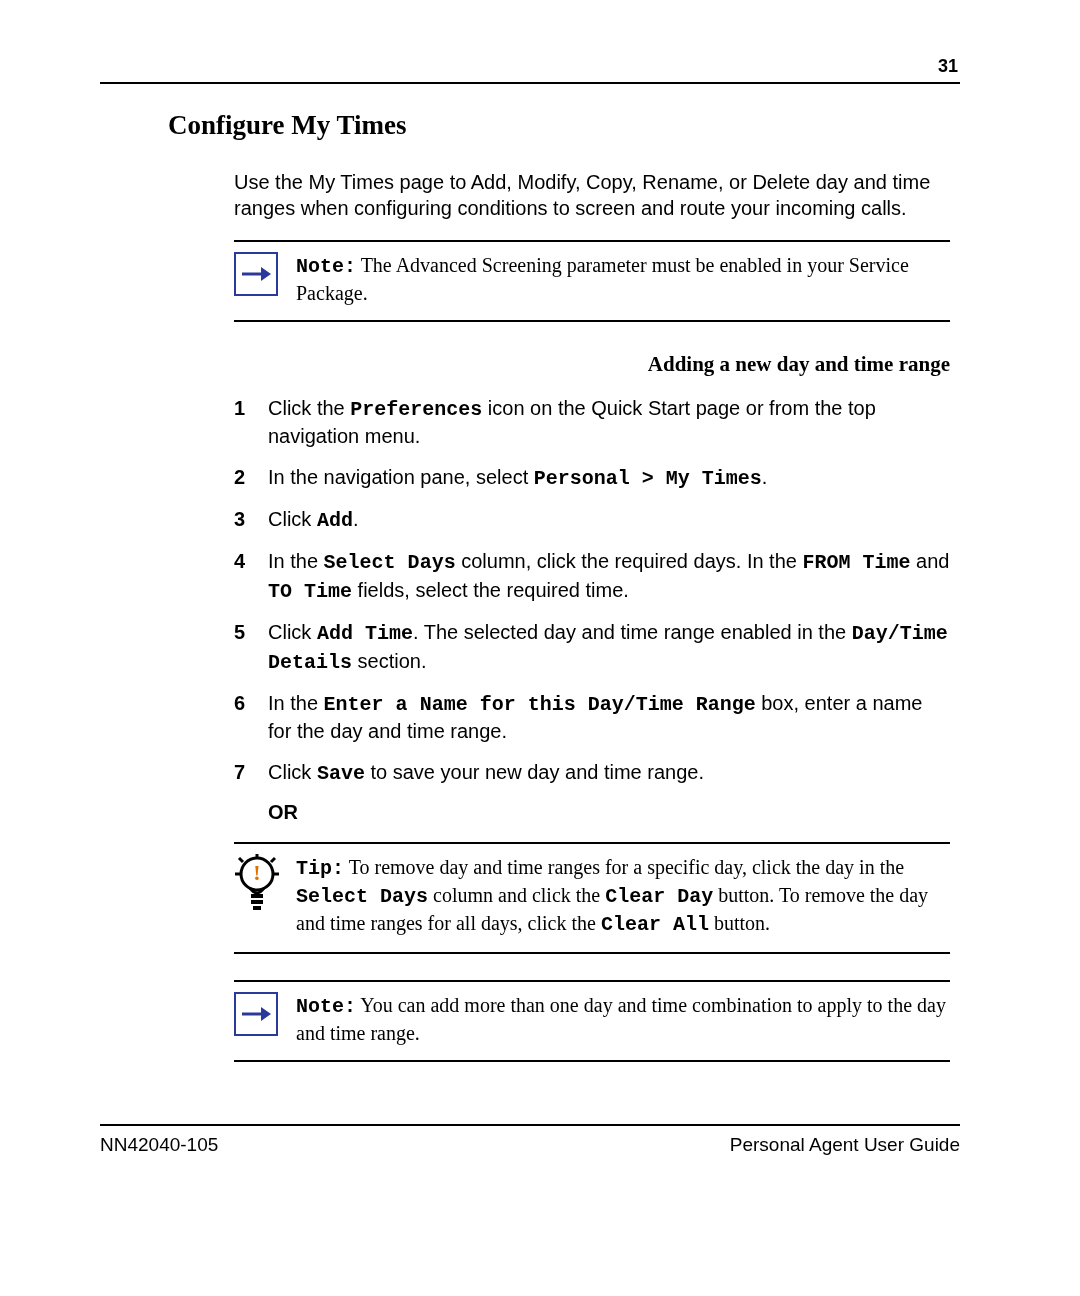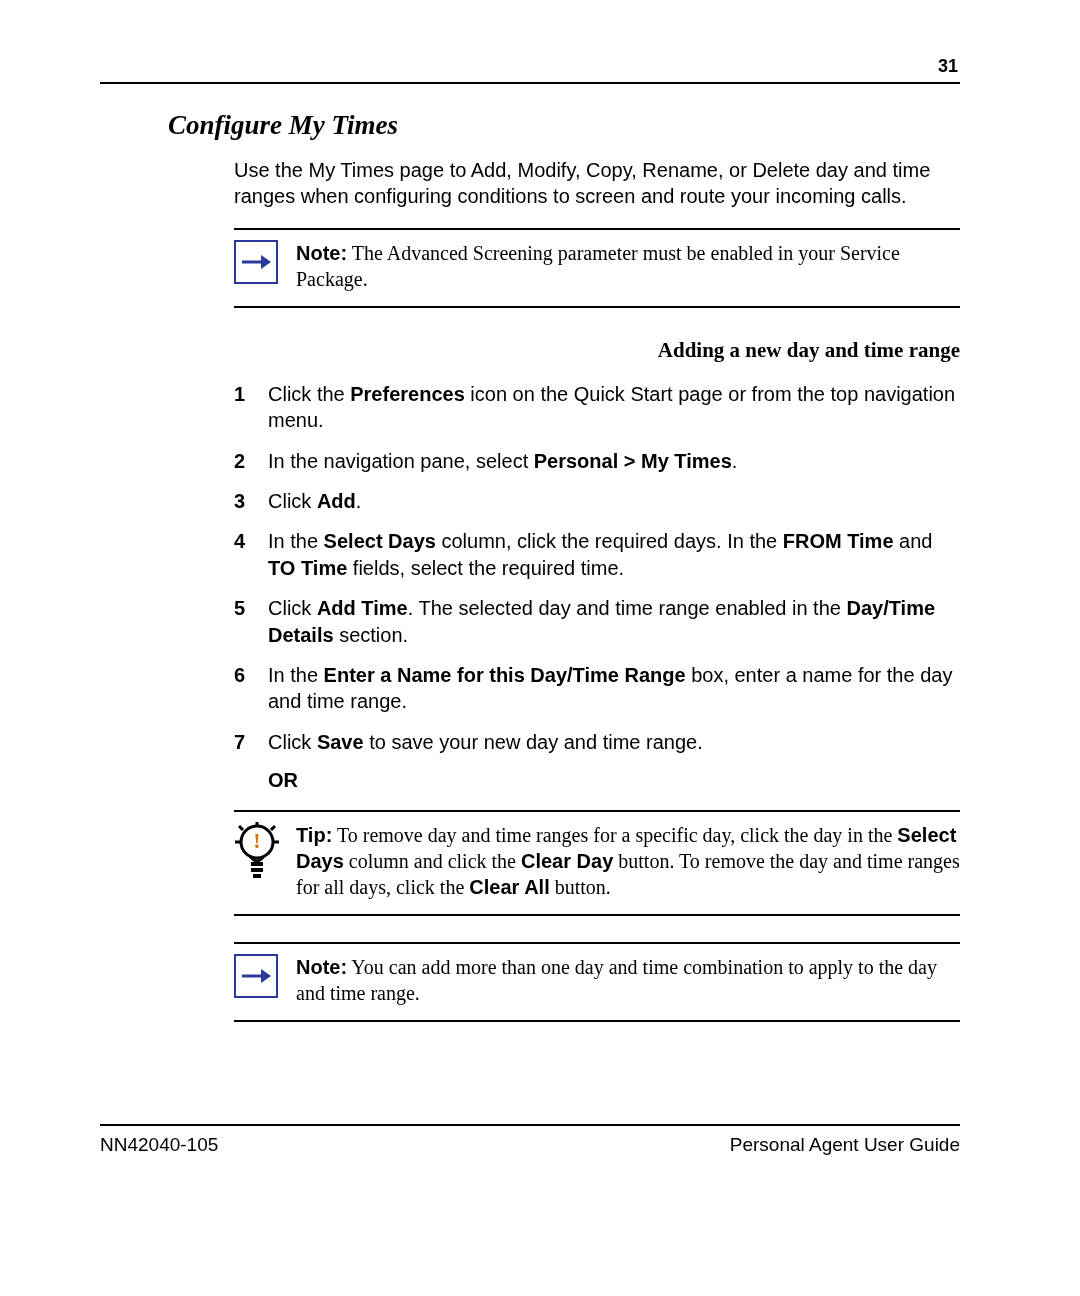--- a/index.html
+++ b/index.html
@@ -31,25 +31,25 @@
     top: 82px;
     left: 100px;
     right: 100px;
     height: 2px;
     background: #000;
   }
   .h2 {
     font-family: "Times New Roman", Times, serif;
     font-weight: bold;
     font-size: 27px;
-    margin: 60px 0 16px 68px;
-    font-style: italic;
+    margin: 60px 0 28px 68px;
   }
   .content {
     margin-left: 134px;
+    margin-right: 10px;
   }
   .para {
     font-size: 20px;
     line-height: 1.32;
     margin: 16px 0 18px 0;
   }
   .callout {
     border-top: 2px solid #000;
     border-bottom: 2px solid #000;
     padding: 10px 0 14px 0;
@@ -100,21 +100,21 @@
     line-height: 1.32;
   }
   ol.steps > li .num {
     font-weight: bold;
     width: 34px;
     flex: 0 0 34px;
   }
   ol.steps > li .body {
     flex: 1;
   }
-  .serif-b { font-family: Liberation Sans, sans-serif; font-weight: bold; text-align: center; }
+  .serif-b { font-family: Liberation Mono, monospace; font-weight: bold; text-align: center; }
   .serif { font-family: "Times New Roman", Times, serif; }
   .orb { font-family: Liberation Sans, sans-serif; font-weight: bold; margin: 8px 0 8px 34px; font-size: 20px; }
   .sub { margin: 8px 0 8px 34px; font-size: 20px; line-height: 1.32; }
   .footer {
     position: absolute;
     left: 100px;
     right: 100px;
     bottom: 140px;
   }
   .bottom-rule {

